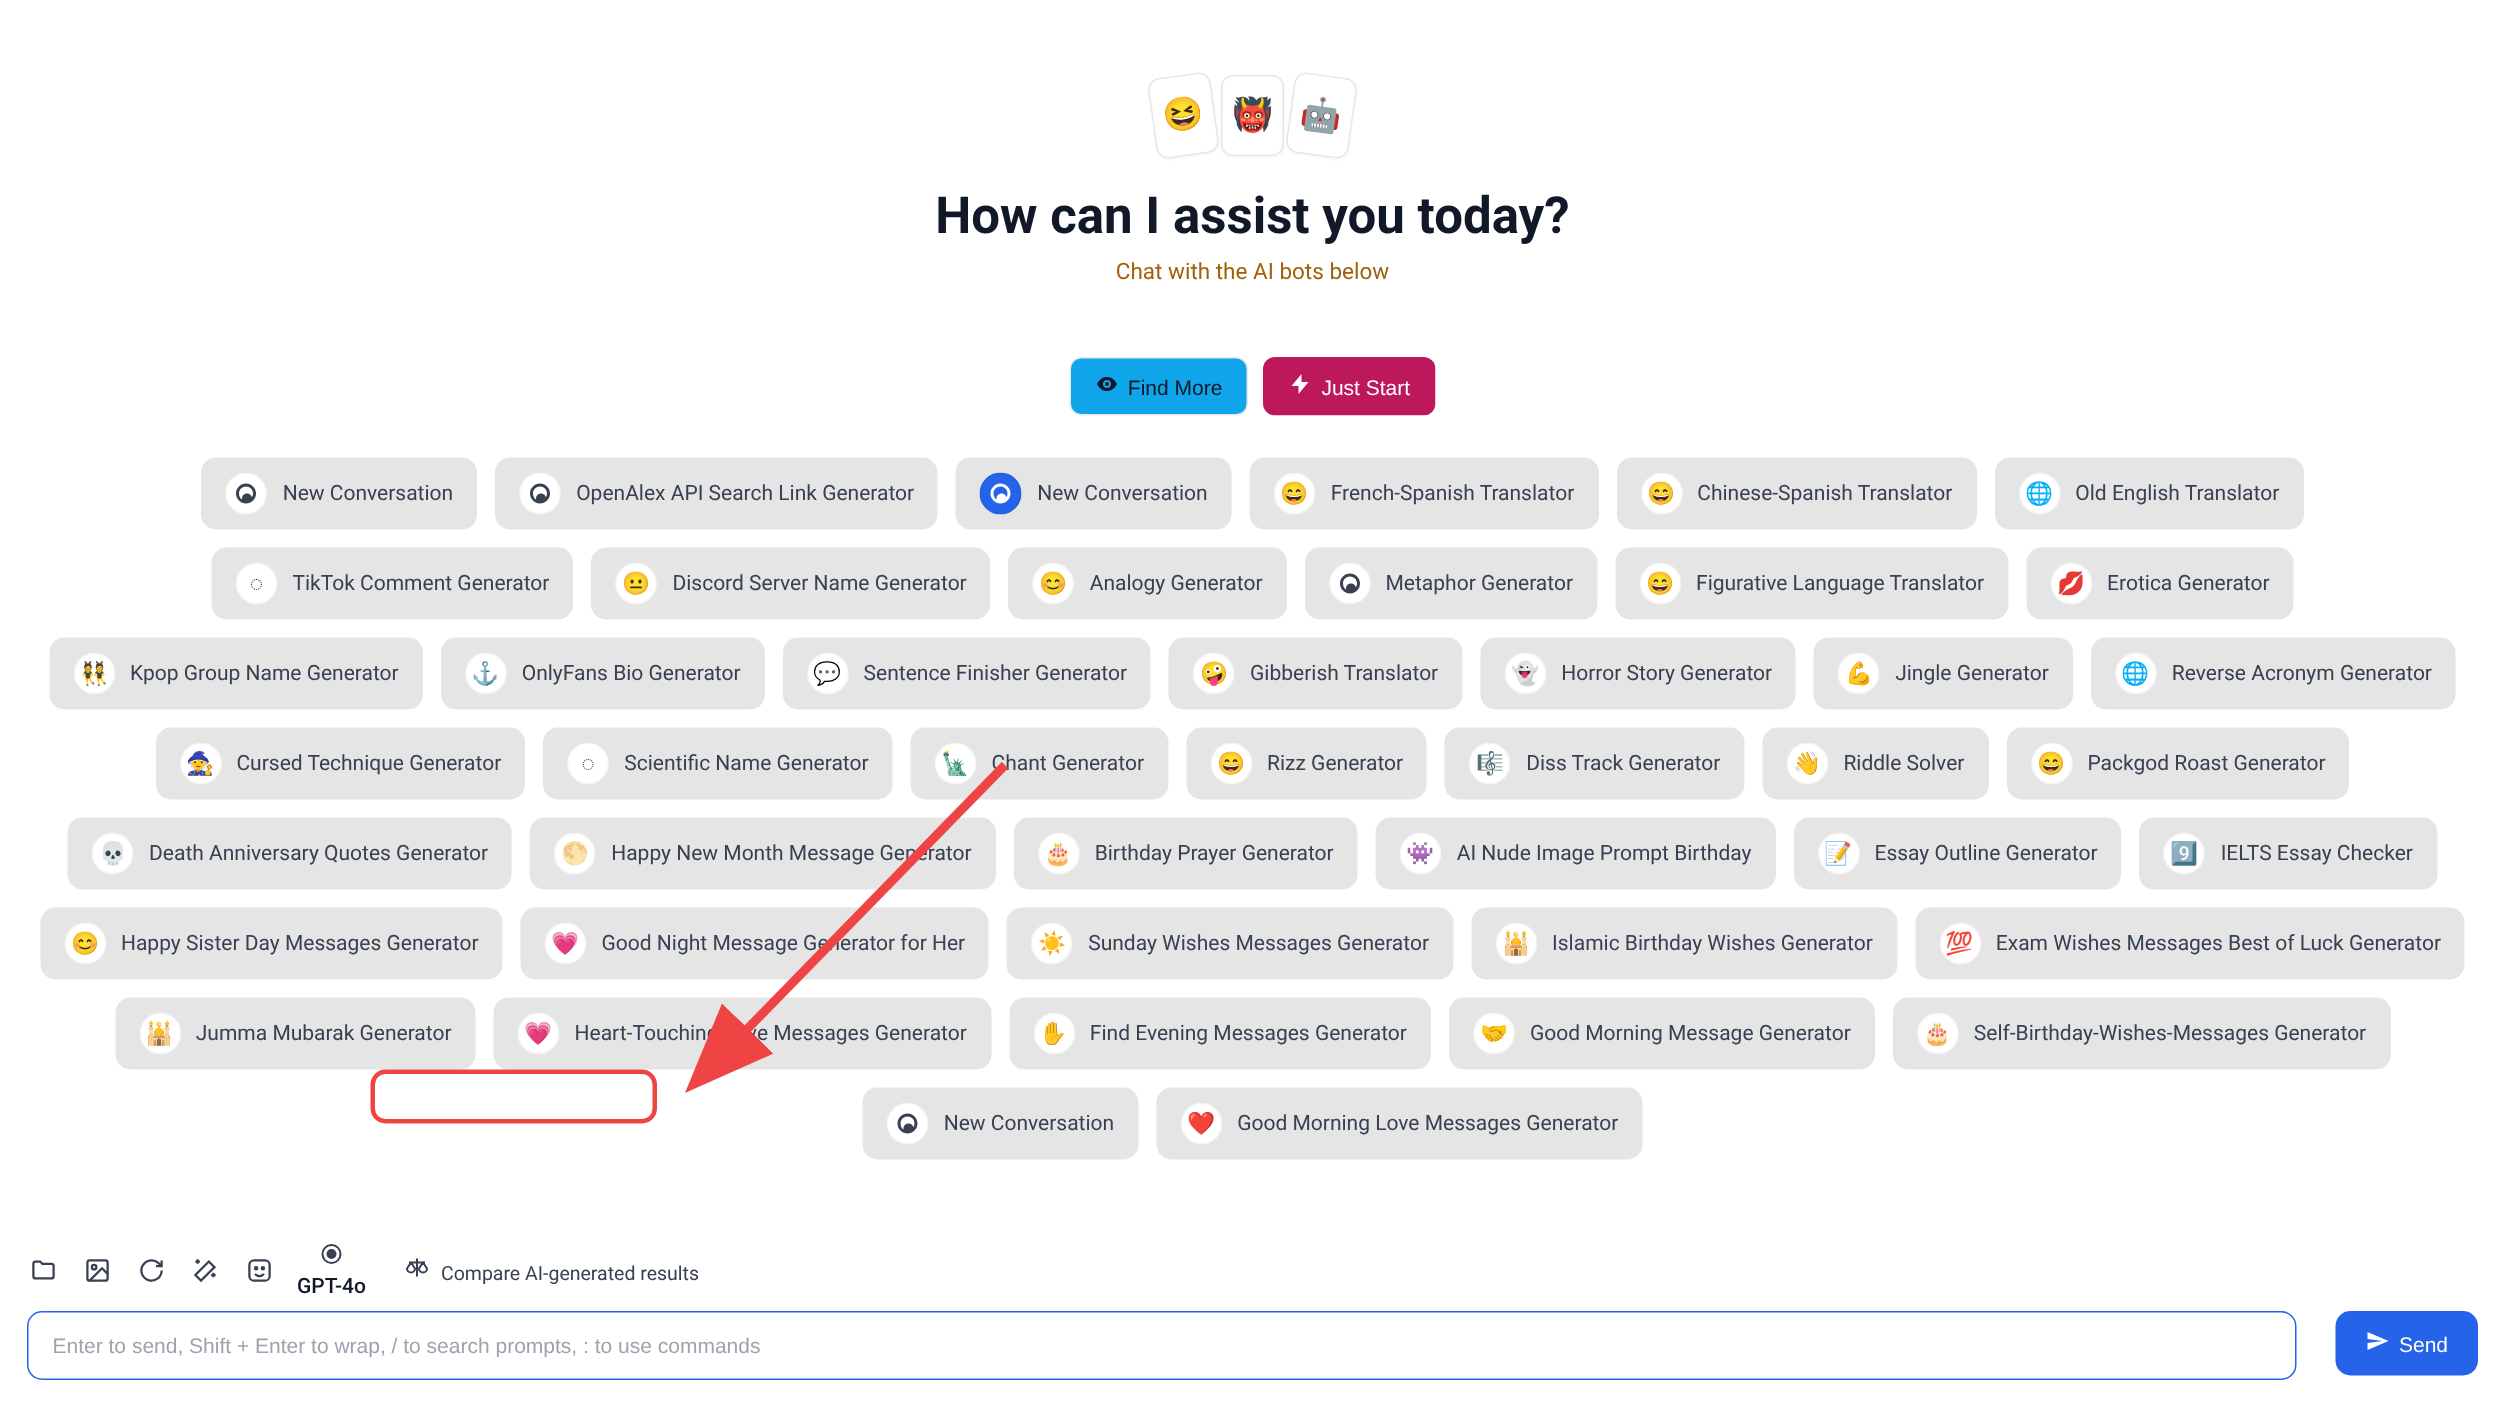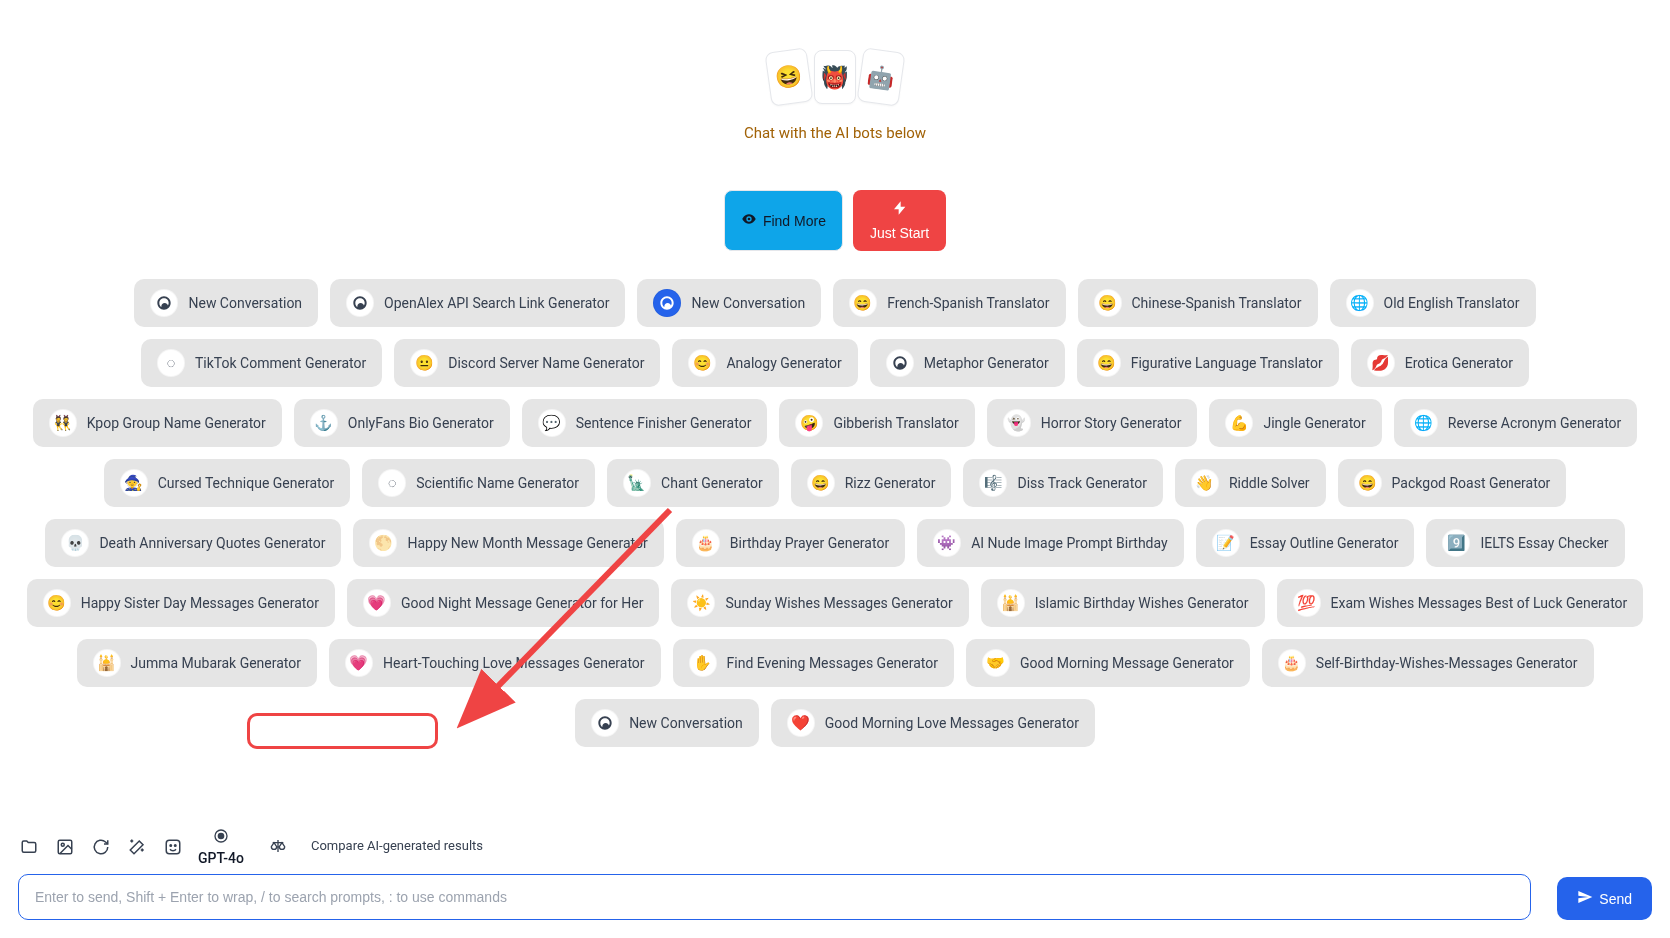--- a/index.html
+++ b/index.html
@@ -66,23 +66,22 @@
       font-weight: 500;
       cursor: pointer;
       border: 1px solid transparent;
     }
     .btn-outline {
       background: #0ea5e9;
       border-color: #e5e7eb;
       color: #111827;
     }
     .btn-primary {
-      background: #ef4444;
+      background: #be185d;
       color: #fff;
-      flex-direction: column;
     }
     .chips-area {
       padding: 0 16px;
     }
     .chip-row {
       display: flex;
       flex-wrap: wrap;
       justify-content: center;
       gap: 12px;
       margin-bottom: 14px;
@@ -144,22 +143,22 @@
       align-items: center;
       gap: 6px;
       font-size: 14px;
       color: #111827;
       font-weight: 500;
       cursor: pointer;
       flex-direction: column;
     }
     .compare-btn {
       display: inline-flex;
-      align-items: flex-start;
-      gap: 25px;
+      align-items: flex-end;
+      gap: 8px;
       padding: 6px 12px;
       font-size: 13px;
       color: #374151;
       cursor: pointer;
       position: relative;
       border-radius: 8px;
     }
     .highlight-box {
       position: absolute;
       border: 3px solid #ef4444;
@@ -167,21 +166,21 @@
       pointer-events: none;
     }
     .arrow-svg {
       position: absolute;
       pointer-events: none;
       z-index: 5;
     }
     .input-row {
       display: flex;
       gap: 26px;
-      align-items: flex-end;
+      align-items: flex-start;
       border-radius: 12px;
     }
     .chat-input {
       flex: 1;
       border: 1.5px solid #2563eb;
       border-radius: 10px;
       padding: 14px 16px;
       font-size: 14px;
       outline: none;
       color: #374151;
@@ -209,20 +208,21 @@
   </style>
 </head>
 <body>
 
 <div class="hero">
   <div class="emoji-cards">
     <div class="emoji-card">😆</div>
     <div class="emoji-card">👹</div>
     <div class="emoji-card">🤖</div>
   </div>
+  <h1>How can I assist you today?</h1>
   <p>Chat with the AI bots below</p>
   <div class="action-row">
     <button class="btn btn-outline">
       <span>
         <svg width="16" height="16" viewBox="0 0 24 24" fill="#111827">
             <path d="M12 5c-7 0-10 7-10 7s3 7 10 7 10-7 10-7-3-7-10-7zm0 11a4 4 0 110-8 4 4 0 010 8zm0-6a2 2 0 100 4 2 2 0 000-4z"></path>
           </svg>
       </span>
       <span>Find More</span>
     </button>

